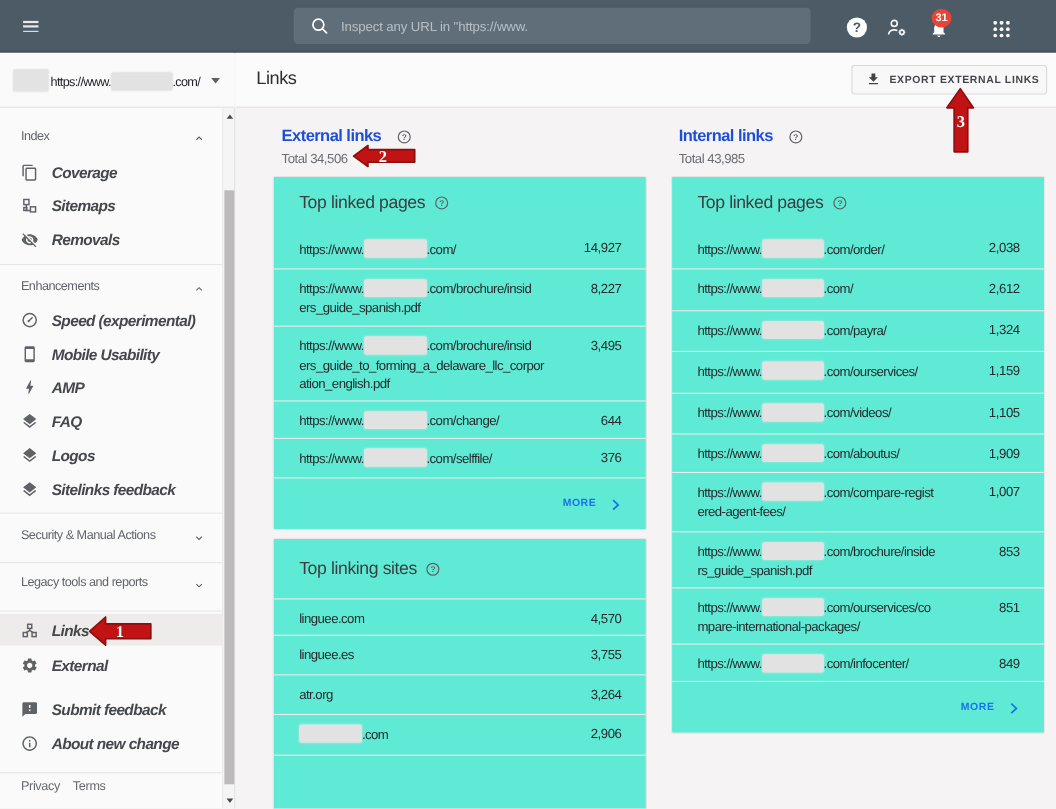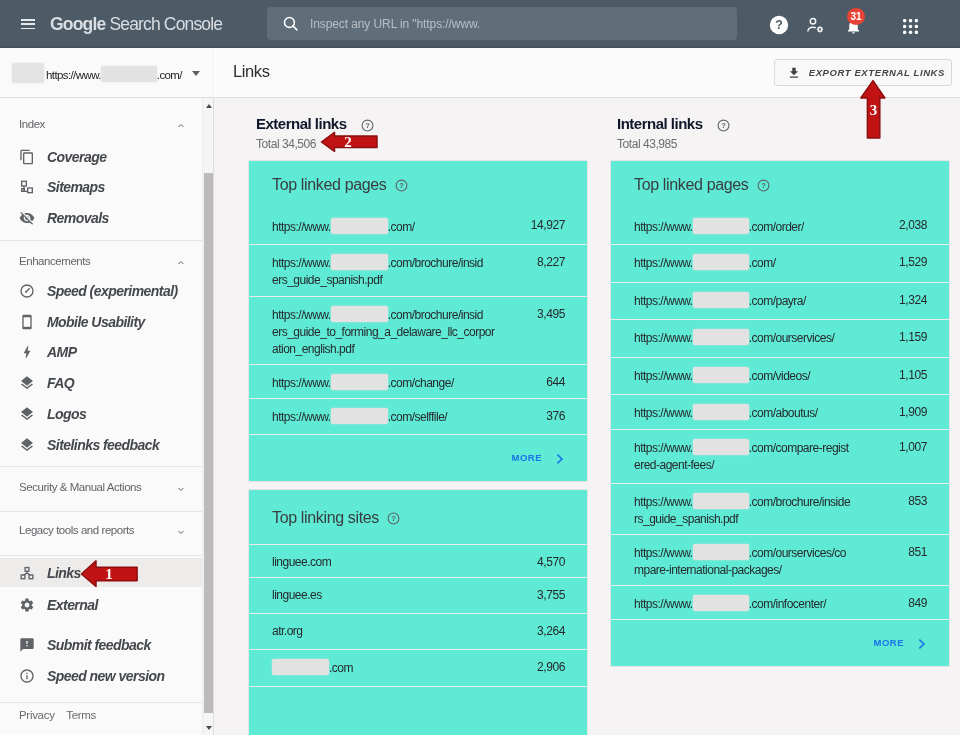--- a/index.html
+++ b/index.html
@@ -12,37 +12,37 @@
 #logo { position:absolute; left:50px; top:13px; font-size:17.5px; line-height:23px; color:#d9dee2; letter-spacing:-0.85px; }
 #logo b { font-weight:bold; letter-spacing:-0.8px; }
 #sbox { position:absolute; left:267px; top:7px; width:470px; height:33px; background:#5f6e79; border-radius:4px; color:#c3cacf; }
 #sbox svg { position:absolute; left:15px; top:8px; }
 #sbox span { position:absolute; left:43px; top:10px; font-size:12px; letter-spacing:-0.1px; color:rgba(255,255,255,0.55); }
 .hic { position:absolute; top:0; }
 
 #propbar { position:absolute; left:0; top:48px; width:213px; height:50px; background:#fbfafa; border-bottom:1px solid #dfdddd; }
 #linksbar { position:absolute; left:214px; top:48px; width:746px; height:50px; background:#fcfbfb; border-bottom:1px solid #dfdddd; }
 #linksbar h1 { position:absolute; left:19px; top:14px; font-size:16.5px; font-weight:normal; color:#2b2e32; letter-spacing:-0.4px; }
-#expbtn { position:absolute; right:8px; top:11px; height:27px; background:#f9f8f8; border:1px solid #d9d9d9; border-radius:3px; padding:0 6px 0 12px; line-height:25px; font-size:9.5px; font-weight:bold; letter-spacing:0.6px; color:#42464a;font-style:italic; }
+#expbtn { position:absolute; right:8px; top:11px; height:27px; background:#f9f8f8; border:1px solid #d9d9d9; border-radius:3px; padding:0 6px 0 12px; line-height:25px; font-size:9.5px; font-weight:bold; letter-spacing:0.6px; color:#42464a; }
 #expbtn svg { vertical-align:-3.5px; margin-right:8px; }
 
 #side { position:absolute; left:0; top:98px; width:213px; height:637px; background:#fbfafa; border-right:1px solid #e0dede; }
 #sbar { position:absolute; left:202px; top:98px; width:12px; height:637px; background:#f6f5f5; border-left:1px solid #eceaea; border-right:1px solid #dedcdc; }
 #sbar .thumb { position:absolute; left:1px; top:75px; width:9px; height:540px; background:#bcbaba; }
 .nav { position:absolute; left:0; width:202px; height:30px; }
 .nav .ic { position:absolute; left:19px; top:50%; margin-top:-8px; width:16px; height:16px; }
 .nav .tx { position:absolute; left:47px; top:50%; margin-top:-8px; font-size:14px; font-weight:bold; letter-spacing:-0.55px; color:#44484d; line-height:16px;font-style:italic; }
 .sec { position:absolute; left:19px; width:183px; height:16px; font-size:11.5px; letter-spacing:-0.45px; color:#616569; }
 .sec svg { position:absolute; right:16px; top:3px; }
 .sdiv { position:absolute; left:0; width:202px; border-top:1px solid #e7e5e5; }
 #selrow { position:absolute; left:0; top:558px; width:202px; height:29px; background:#eeeceb; }
 
 #content { position:absolute; left:214px; top:98px; width:746px; height:637px; background:#f5f3f4; }
 .h2wrap { position:absolute; top:13px; }
-.h2wrap h2 { font-size:15px; font-weight:bold; letter-spacing:-0.5px; color:#0f172a; display:inline; }
+.h2wrap h2 { font-size:15px; font-weight:bold; letter-spacing:-0.5px; color:#1d4ed8; display:inline; }
 .h2wrap .tot { margin-top:1px; font-size:12px; letter-spacing:-0.45px; color:#6b6e72; }
 .card { position:absolute; background:#5eead4; border:1px solid #e5e3e3; border-radius:2px; }
 .ct { height:48px; padding:15px 0 0 23px; font-size:16px; color:#3a3d41; letter-spacing:-0.35px; }
 .row { position:relative; border-top:1px solid #eceaea; padding:9px 23px 0 23px; font-size:12px; line-height:17px; color:#26292d; letter-spacing:-0.5px; }
 .row.r1 { height:36px; } .row.r2 { height:53px; } .row.r3 { height:70px; }
 .row.first { border-top:none; height:35px; }
 .row .val { position:absolute; right:22px; top:9px; line-height:17px; letter-spacing:-0.4px; }
 .row.first .val { top:8px; }
 .more { position:relative; border-top:1px solid #eceaea; height:48px; }
 .more span { position:absolute; right:45px; top:17px; font-size:9.5px; font-weight:bold; letter-spacing:0.5px; color:#1a73e8; }
@@ -53,21 +53,20 @@
 </style>
 </head>
 <body>
 
 <div id="hdr">
   <div id="burger">
       <div></div>
       <div></div>
       <div></div>
     </div>
-  <div id="logo"><b>Google</b> Search Console</div>
   <div id="sbox">
     <svg width="17" height="17" viewBox="0 0 24 24">
         <path fill="none" stroke="#ffffff" stroke-width="2.2" d="M10.5 3.5a7 7 0 1 0 0 14 7 7 0 0 0 0-14zm5.2 12.2L21 21" stroke-linecap="round"></path>
       </svg>
     <span>Inspect any URL in "https://www.</span>
   </div>
   <svg class="hic" style="left:768px;top:14px" width="22" height="22" viewBox="0 0 24 24">
       <circle cx="12" cy="12" r="10" fill="#fdfdfd"></circle>
       <text x="12" y="16.5" font-size="13.5" font-weight="bold" fill="#4c5b66" text-anchor="middle" font-family="Liberation Sans">?</text>
     </svg>
@@ -210,21 +209,21 @@
   <div class="nav" style="top:630px">
       <svg class="ic" viewBox="0 0 24 24">
         <path fill="#5f6368" d="M20 2H4c-1.1 0-1.99.9-1.99 2L2 22l4-4h14c1.1 0 2-.9 2-2V4c0-1.1-.9-2-2-2zm-7 12h-2v-2h2v2zm0-4h-2V6h2v4z"></path>
       </svg>
       <span class="tx">Submit feedback</span>
     </div>
   <div class="nav" style="top:661px">
       <svg class="ic" viewBox="0 0 24 24">
         <path fill="#5f6368" d="M11 7h2v2h-2zm0 4h2v6h-2zm1-9C6.48 2 2 6.48 2 12s4.48 10 10 10 10-4.48 10-10S17.52 2 12 2zm0 18c-4.41 0-8-3.59-8-8s3.59-8 8-8 8 3.59 8 8-3.59 8-8 8z"></path>
       </svg>
-      <span class="tx">Speed new version</span>
+      <span class="tx">About new change</span>
     </div>
   <div class="sdiv" style="top:702px"></div>
   <div style="position:absolute;left:19px;top:709px;font-size:11.5px;letter-spacing:-0.3px;color:#66696d;">Privacy&nbsp;&nbsp;&nbsp;&nbsp;Terms</div>
 </div>
 <div id="sbar">
   <div style="position:absolute;left:3px;top:6px;width:0;height:0;border-left:3px solid transparent;border-right:3px solid transparent;border-bottom:4px solid #4a4a4a;"></div>
   <div class="thumb"></div>
   <div style="position:absolute;left:3px;top:628px;width:0;height:0;border-left:3px solid transparent;border-right:3px solid transparent;border-top:4px solid #4a4a4a;"></div>
 </div>
 
@@ -269,21 +268,21 @@
   <div class="row r1" style="height:37px"><span class="blur"></span>.com<span class="val">2,906</span></div>
   <div class="more"></div>
 </div>
 
 <div class="card" style="left:610px;top:160px;width:340px;height:507px">
   <div class="ct">Top linked pages<span class="qi"><svg width="13" height="13" viewBox="0 0 24 24">
           <circle cx="12" cy="12" r="10" fill="none" stroke="#5f6368" stroke-width="2"></circle>
           <text x="12" y="17" font-size="14" font-weight="bold" fill="#5f6368" text-anchor="middle" font-family="Liberation Sans">?</text>
         </svg></span></div>
   <div class="row first">https://www.<span class="blur" style="width:56px"></span>.com/order/<span class="val">2,038</span></div>
-  <div class="row r1" style="height:38px">https://www.<span class="blur" style="width:56px"></span>.com/<span class="val">1,529</span></div>
+  <div class="row r1" style="height:38px">https://www.<span class="blur" style="width:56px"></span>.com/<span class="val">2,612</span></div>
   <div class="row r1" style="height:37px">https://www.<span class="blur" style="width:56px"></span>.com/payra/<span class="val">1,324</span></div>
   <div class="row r1" style="height:38px">https://www.<span class="blur" style="width:56px"></span>.com/ourservices/<span class="val">1,159</span></div>
   <div class="row r1" style="height:37px">https://www.<span class="blur" style="width:56px"></span>.com/videos/<span class="val">1,105</span></div>
   <div class="row r1" style="height:35px">https://www.<span class="blur" style="width:56px"></span>.com/aboutus/<span class="val">1,909</span></div>
   <div class="row r2" style="height:54px">https://www.<span class="blur" style="width:56px"></span>.com/compare-regist<br>ered-agent-fees/<span class="val">1,007</span></div>
   <div class="row r2" style="height:51px">https://www.<span class="blur" style="width:56px"></span>.com/brochure/inside<br>rs_guide_spanish.pdf<span class="val">853</span></div>
   <div class="row r2" style="height:51px">https://www.<span class="blur" style="width:56px"></span>.com/ourservices/co<br>mpare-international-packages/<span class="val">851</span></div>
   <div class="row r1" style="height:34px">https://www.<span class="blur" style="width:56px"></span>.com/infocenter/<span class="val">849</span></div>
   <div class="more">
       <span>MORE</span>

